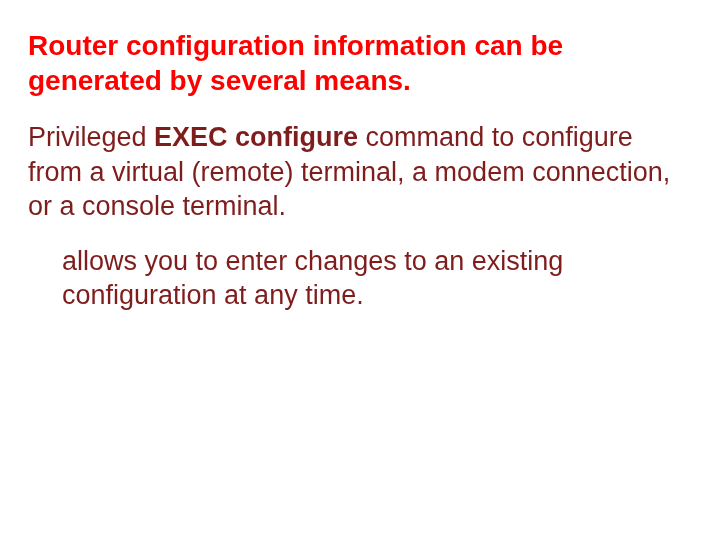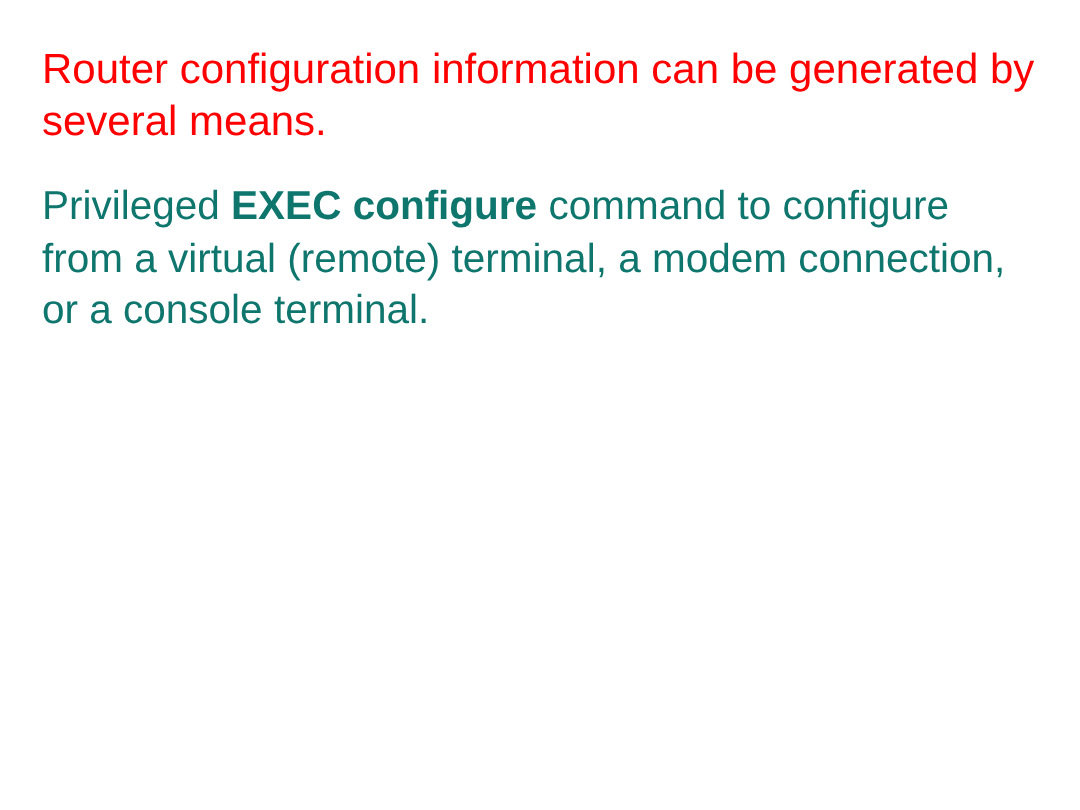--- a/index.html
+++ b/index.html
@@ -15,24 +15,24 @@
     box-sizing: border-box;
     width: 720px;
     height: 540px;
     padding: 28px 30px 28px 28px;
   }
   .title {
     color: #ff0000;
     font-size: 28px;
     line-height: 1.25;
     margin: 0 0 22px 0;
-    font-weight: 400;
+    font-weight: 700;
   }
   .para {
-    color: #0f766e;
+    color: #7f1d1d;
     font-size: 27px;
     line-height: 1.28;
     margin: 0 0 20px 0;
     font-weight: 400;
   }
   .para.indent {
     padding-left: 34px;
   }
   .bold {
     font-weight: 700;
@@ -42,15 +42,16 @@
 <body>
 
 <div class="slide">
 
   <p class="title">Router configuration information can be generated by several means.</p>
 
   <p class="para">
     <span>Privileged </span><span class="bold">EXEC configure</span><span> command to configure from a virtual (remote) terminal, a modem connection, or a console terminal.</span>
   </p>
 
+  <p class="para indent">allows you to enter changes to an existing configuration at any time.</p>
 
 
 </div>
 
 </body></html>

